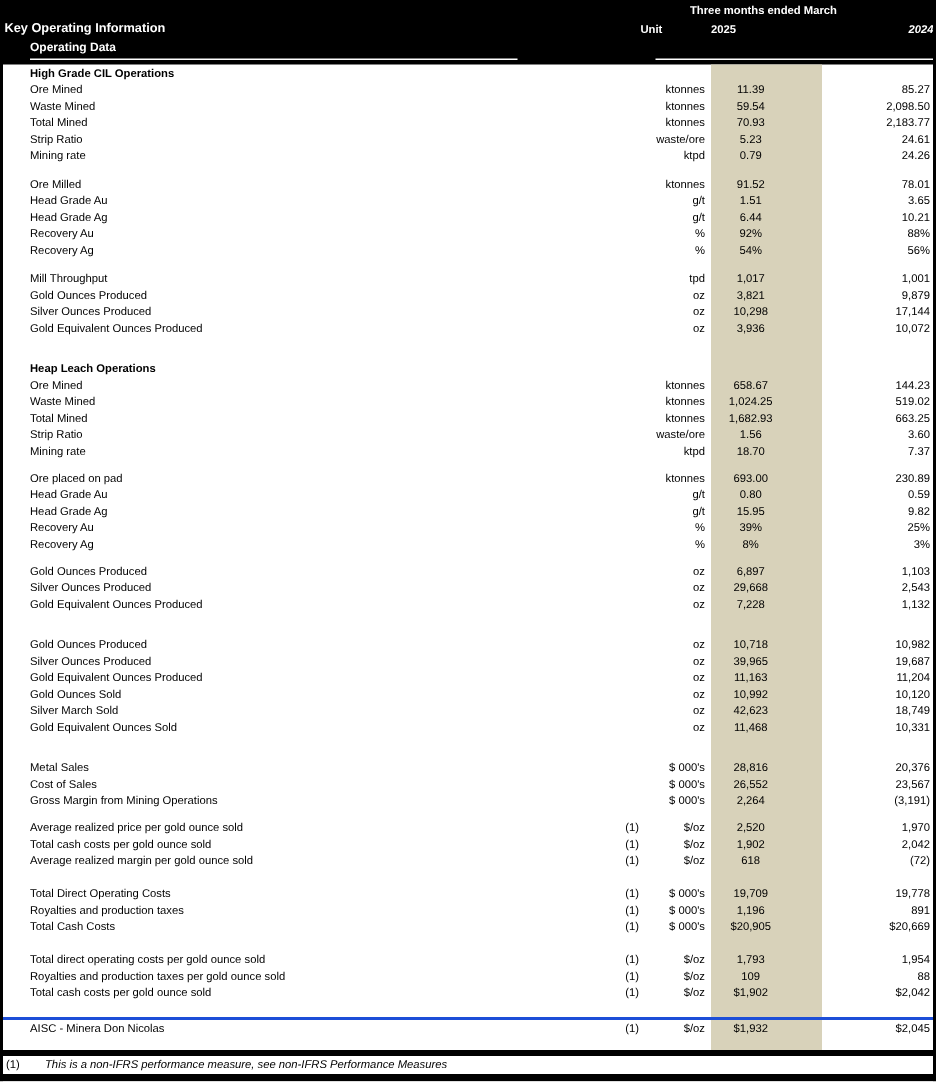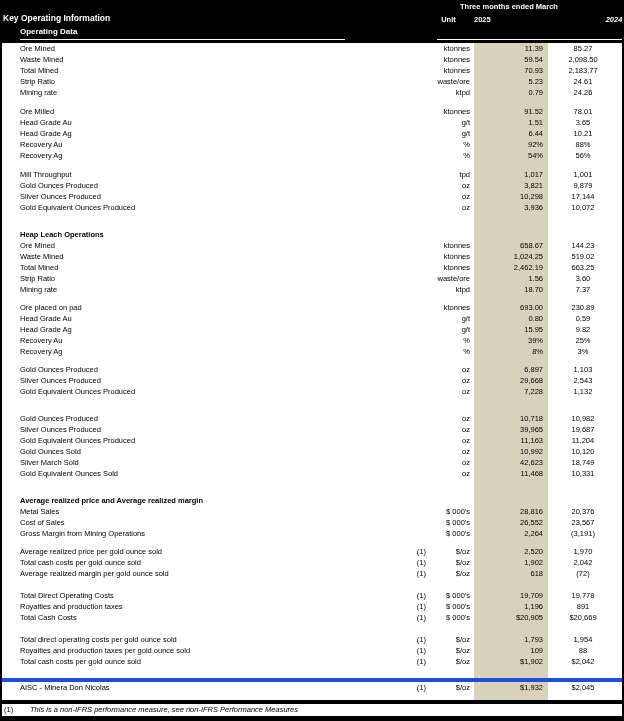--- a/index.html
+++ b/index.html
@@ -3,43 +3,43 @@
 <meta charset="utf-8">
 <style>
   html,body{margin:0;padding:0;background:#fff;}
   .sheet{position:relative;width:624px;height:721px;background:#ffffff;
          font-family:"Liberation Sans",sans-serif;font-size:7.5px;color:#000;overflow:hidden;}
   
   .hdr{position:absolute;left:0;top:0;width:624px;height:43px;background:#000;color:#fff;font-weight:bold;}
   .hdr .title{position:absolute;left:3px;top:13px;font-size:8.5px;white-space:nowrap;}
   .hdr .subtitle{position:absolute;left:20px;top:27px;font-size:8px;white-space:nowrap;}
   .hdr .period{position:absolute;left:460px;top:2px;width:162px;text-align:left;font-size:7.5px;white-space:nowrap;}
-  .hdr .unitlab{position:absolute;left:427px;top:15px;width:43px;text-align:center;}
+  .hdr .unitlab{position:absolute;left:427px;top:15px;width:43px;text-align:left;}
   .hdr .c25{position:absolute;left:474px;top:15px;width:50px;text-align:left;}
   .hdr .c24{position:absolute;left:584px;top:15px;width:60px;text-align:center;font-style:italic;}
   .hline{position:absolute;height:1px;background:#fff;top:39px;}
   .hl-left{left:20px;width:325px;}
   .hl-right{left:437px;width:185px;}
   
   .tancol{position:absolute;left:474px;top:43px;width:74px;height:657px;}
   
   #rows{position:absolute;left:0;top:43px;width:624px;height:657px;}
   .row{position:relative;height:11px;line-height:11px;}
   .row.section{font-weight:bold;}
   .blank.sm{height:7px;}
   .blank.md{height:8px;}
   .blank.tall{height:11px;}
   .blank.xl{height:16px;}
   .cell{position:absolute;top:0;white-space:nowrap;}
   .label{left:20px;}
   .note{left:398px;width:28px;text-align:right;}
   .unit{left:426px;width:44px;text-align:right;}
-  .v25{left:458px;width:85px;text-align:right;}
-  .v24{left:546px;width:74px;text-align:center;}
-  .rule-top{border-top:4px solid #1d4ed8;box-sizing:border-box;}
+  .v25{left:458px;width:85px;text-align:center;}
+  .v24{left:546px;width:74px;text-align:right;}
+  .rule-top{border-top:2px solid #1d4ed8;box-sizing:border-box;}
   
   .sep-bar{position:absolute;left:0;width:624px;background:#000;}
   .bar-mid{top:700px;height:4px;}
   .bar-bottom{top:716px;height:5px;}
   .edge{position:absolute;top:0;width:2px;height:721px;background:#000;}
   .edge-l{left:0;}
   .edge-r{right:0;}
   .footrow{position:absolute;left:0;top:704px;width:624px;height:12px;line-height:12px;font-size:7.5px;}
   .footrow .fmark{position:absolute;left:4px;}
   .footrow .ftext{position:absolute;left:30px;white-space:nowrap;font-style:italic;}
@@ -56,20 +56,23 @@
     <div class="unitlab">Unit</div>
     <div class="c25">2025</div>
     <div class="c24">2024</div>
     <div class="hline hl-left"></div>
     <div class="hline hl-right"></div>
   </div>
 
   <div class="tancol" id="tancol" style="background: rgb(216, 210, 186);"></div>
 
   <div id="rows">
+      <div class="row section">
+        <span class="cell label">High Grade CIL Operations</span>
+      </div>
       <div class="row">
         <span class="cell label">Ore Mined</span>
         <span class="cell unit">ktonnes</span>
         <span class="cell v25">11.39</span>
         <span class="cell v24">85.27</span>
       </div>
       <div class="row">
         <span class="cell label">Waste Mined</span>
         <span class="cell unit">ktonnes</span>
         <span class="cell v25">59.54</span>
@@ -161,21 +164,21 @@
       </div>
       <div class="row">
         <span class="cell label">Waste Mined</span>
         <span class="cell unit">ktonnes</span>
         <span class="cell v25">1,024.25</span>
         <span class="cell v24">519.02</span>
       </div>
       <div class="row">
         <span class="cell label">Total Mined</span>
         <span class="cell unit">ktonnes</span>
-        <span class="cell v25">2,462.19</span>
+        <span class="cell v25">1,682.93</span>
         <span class="cell v24">663.25</span>
       </div>
       <div class="row">
         <span class="cell label">Strip Ratio</span>
         <span class="cell unit">waste/ore</span>
         <span class="cell v25">1.56</span>
         <span class="cell v24">3.60</span>
       </div>
       <div class="row">
         <span class="cell label">Mining rate</span>
@@ -264,23 +267,20 @@
         <span class="cell v25">42,623</span>
         <span class="cell v24">18,749</span>
       </div>
       <div class="row">
         <span class="cell label">Gold Equivalent Ounces Sold</span>
         <span class="cell unit">oz</span>
         <span class="cell v25">11,468</span>
         <span class="cell v24">10,331</span>
       </div>
       <div class="row blank xl"></div>
-      <div class="row section">
-        <span class="cell label">Average realized price and Average realized margin</span>
-      </div>
       <div class="row">
         <span class="cell label">Metal Sales</span>
         <span class="cell unit">$ 000's</span>
         <span class="cell v25">28,816</span>
         <span class="cell v24">20,376</span>
       </div>
       <div class="row">
         <span class="cell label">Cost of Sales</span>
         <span class="cell unit">$ 000's</span>
         <span class="cell v25">26,552</span>

